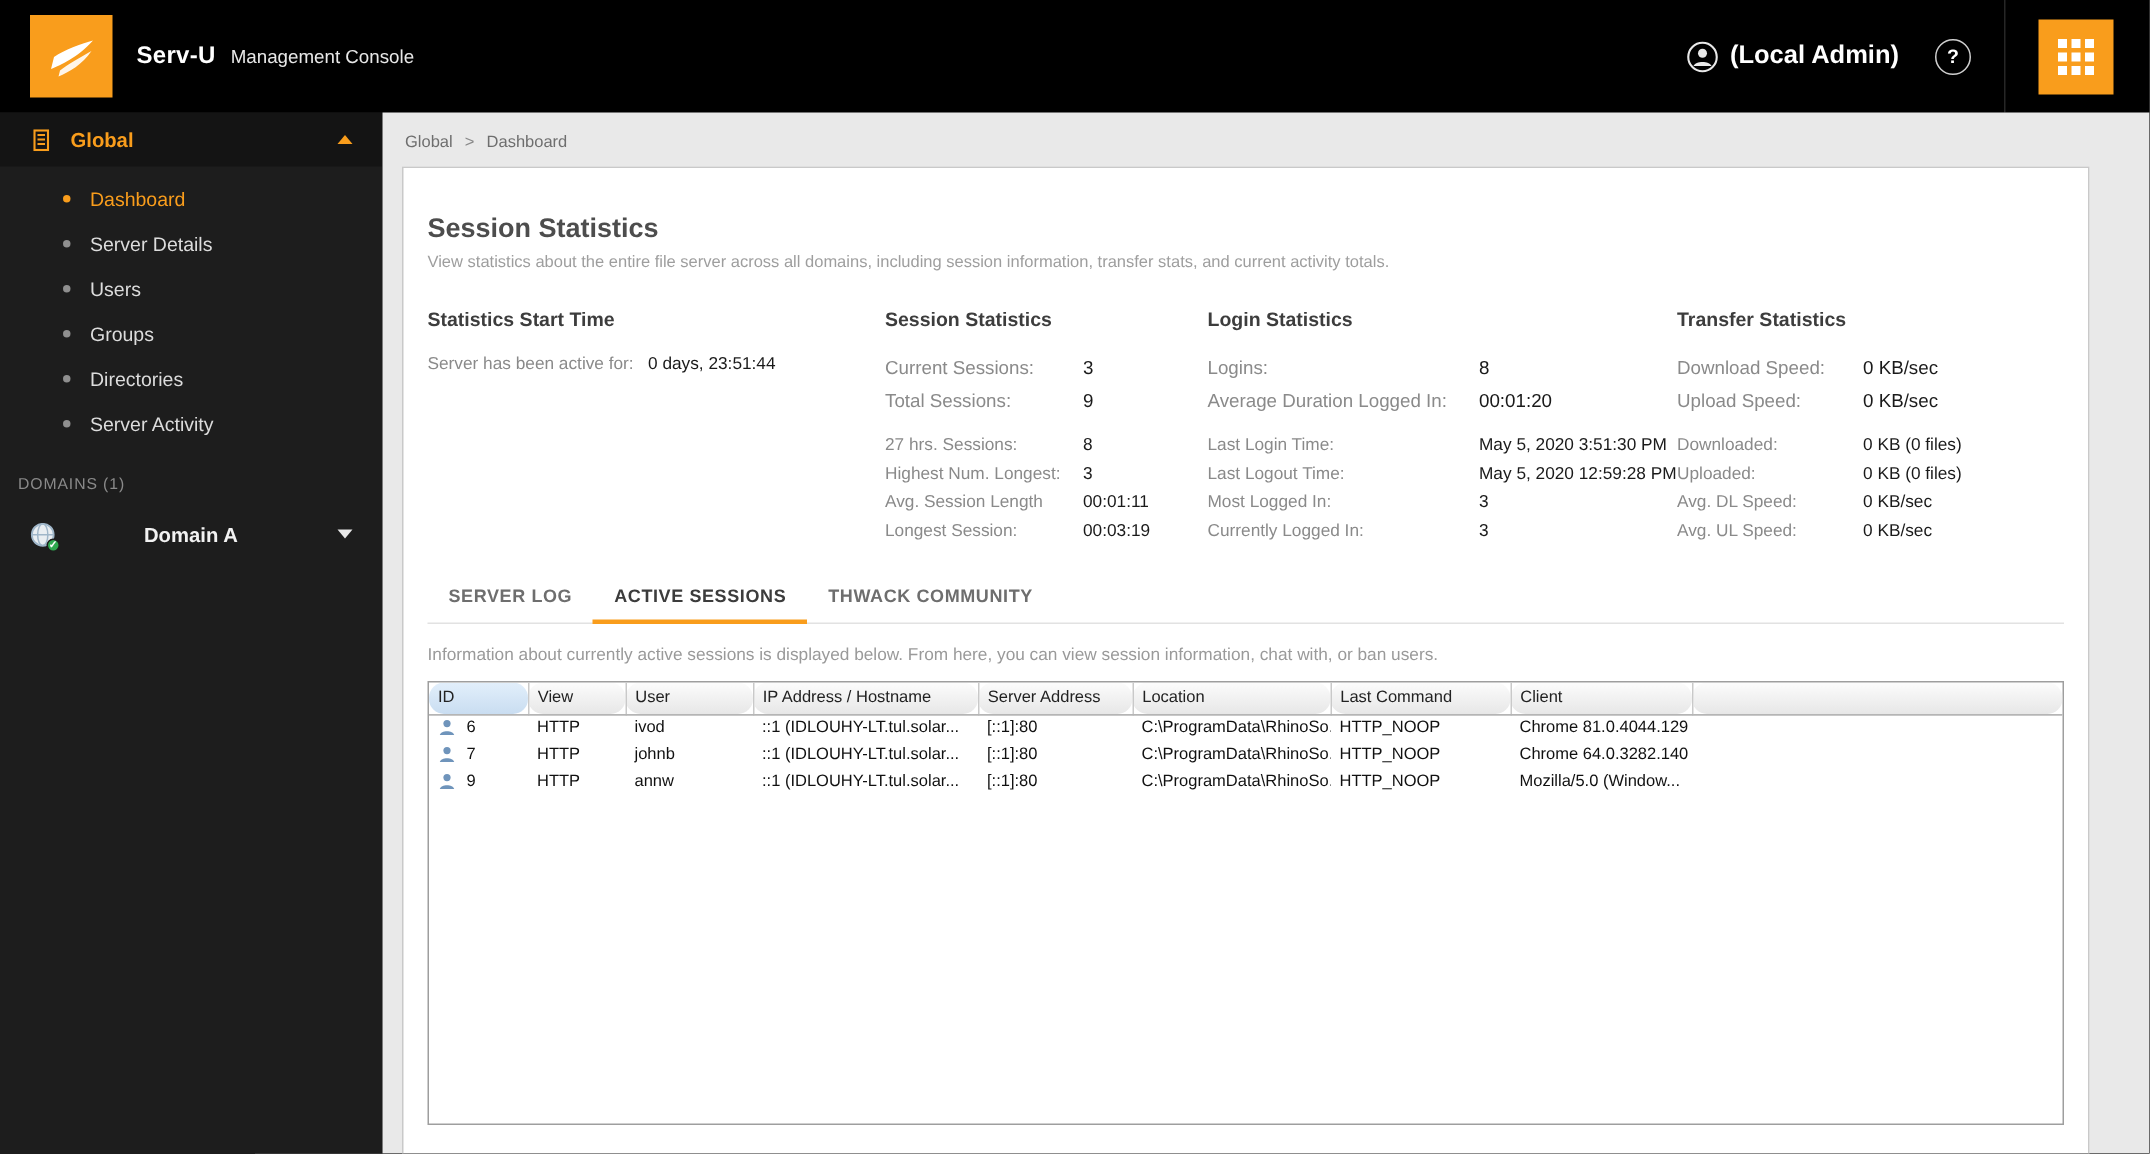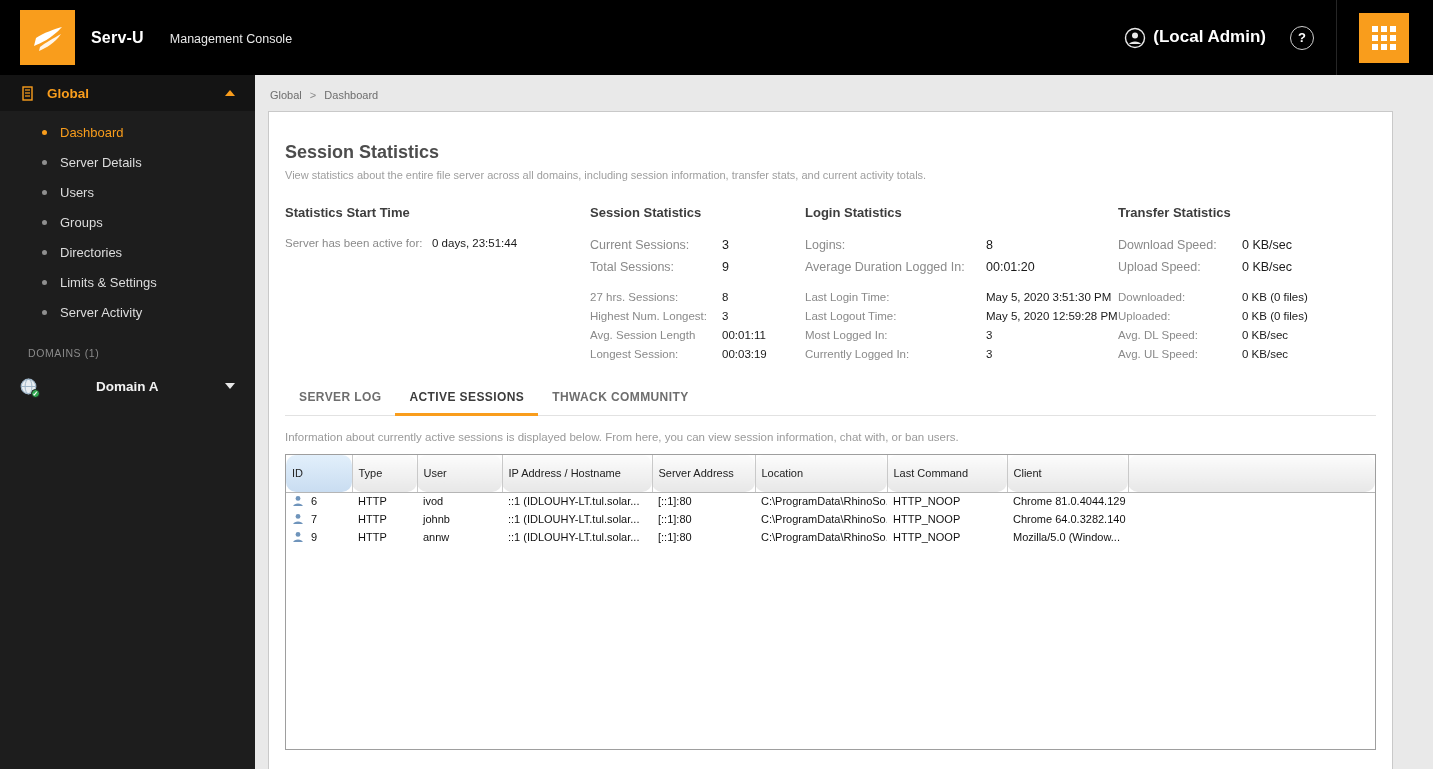--- a/index.html
+++ b/index.html
@@ -3,21 +3,21 @@
 <meta charset="utf-8">
 <style>
   * { margin:0; padding:0; box-sizing:border-box; }
   html,body { width:1433px; height:769px; overflow:hidden; font-family:"Liberation Sans", sans-serif; background:#000; }
 
   .app { width:1433px; height:769px; display:flex; flex-direction:column; }
 
   
   .topbar { height:75px; background:#000; display:flex; align-items:center; flex:0 0 auto; }
   .logo-sq { width:55px; height:55px; margin-left:20px; background:#f99d1c; display:flex; align-items:center; justify-content:center; cursor:pointer; }
-  .brand { margin-left:16px; display:flex; align-items:baseline; gap:26px; color:#fff; }
+  .brand { margin-left:16px; display:flex; align-items:baseline; gap:10px; color:#fff; }
   .brand-name { font-size:16px; font-weight:bold; letter-spacing:.2px; }
   .brand-sub { font-size:12.5px; color:#e8e8e8; }
   .topbar-right { margin-left:auto; display:flex; align-items:center; height:100%; }
   .account { display:flex; align-items:flex-start; gap:7px; color:#fff; font-size:17px; font-weight:bold; cursor:pointer; }
   .help-btn { width:24px; height:24px; border:1px solid #cfcfcf; border-radius:50%; color:#fff; font-size:13px; font-weight:bold; display:flex; align-items:center; justify-content:center; margin:0 22px 0 24px; cursor:pointer; }
   .apps-zone { height:100%; display:flex; align-items:center; padding:0 0 0 14px; border-left:1px solid #262626; }
   .apps-sq { width:50px; height:50px; background:#f99d1c; margin-right:24px; margin-left:8px; display:flex; align-items:center; justify-content:center; cursor:pointer; }
   .grid-icon { display:grid; grid-template-columns:repeat(3,6px); grid-template-rows:repeat(3,6px); gap:3px; }
   .grid-icon span { background:#fff; width:6px; height:6px; }
 
@@ -29,21 +29,21 @@
   .side-header { height:36px; background:#141414; display:flex; align-items:center; padding:0 20px; color:#f99d1c; font-size:13.5px; font-weight:bold; cursor:pointer; }
   .side-header .ico { margin-right:12px; display:flex; }
   .chev { margin-left:auto; width:0; height:0; }
   .chev.up { border-left:5px solid transparent; border-right:5px solid transparent; border-bottom:6px solid #f99d1c; }
   .chev.down { border-left:5px solid transparent; border-right:5px solid transparent; border-top:6px solid #e8e8e8; }
   .side-nav { padding:6px 0 4px; }
   .side-item { height:30px; display:flex; align-items:center; padding-left:42px; font-size:13px; color:#dcdcdc; cursor:pointer; }
   .side-item .dot { width:5px; height:5px; border-radius:50%; background:#8f8f8f; margin-right:13px; }
   .side-item.active { color:#f99d1c; }
   .side-item.active .dot { background:#f99d1c; }
-  .domains-heading { margin:16px 0 10px; padding-left:28px; font-size:10.5px; letter-spacing:.6px; color:#8a8a8a; }
+  .domains-heading { margin:16px 0 10px; padding-left:12px; font-size:10.5px; letter-spacing:.6px; color:#8a8a8a; }
   .side-link { height:32px; display:flex; align-items:center; padding:0 20px; font-size:13.5px; color:#3cb4e7; cursor:pointer; }
   .side-link .ico { margin-right:12px; display:flex; }
   .side-domain { height:34px; display:flex; align-items:center; padding:0 20px; font-size:13.5px; font-weight:bold; color:#f2f2f2; cursor:pointer; margin-top:6px;gap:47px; }
   .side-domain .ico { margin-right:12px; display:flex; position:relative; }
   .check-badge { position:absolute; right:-3px; bottom:-3px; width:9px; height:9px; border-radius:50%; background:#2fa84f; border:1px solid #1d1d1d; display:flex; align-items:center; justify-content:center; color:#fff; font-size:7px; line-height:1; }
 
   
   .main { flex:1; background:#e9e9e9; min-width:0; overflow:hidden; }
   .breadcrumb { padding:14px 0 10px 15px; font-size:11px; color:#6e6e6e; }
   .breadcrumb .crumb-link { cursor:pointer; }
@@ -68,21 +68,21 @@
   .tabs { margin-top:26px; display:flex; border-bottom:1px solid #e2e2e2; }
   .tab { padding:0 14px 9px; font-size:12px; font-weight:bold; letter-spacing:.4px; color:#6e6e6e; cursor:pointer; border-bottom:3px solid transparent; margin-bottom:-1px; }
   .tab.active { color:#3c3c3c; border-bottom-color:#f99d1c; }
 
   .sessions-desc { margin:15px 0 11px; font-size:11.5px; color:#9a9a9a; }
 
   .table-wrap { border:1px solid #9e9e9e; height:296px; background:#fff; overflow:hidden; }
   table { border-collapse:collapse; width:100%; table-layout:fixed; }
   col.c-id{width:66px} col.c-type{width:65px} col.c-user{width:85px} col.c-ip{width:150px}
   col.c-srv{width:103px} col.c-loc{width:132px} col.c-cmd{width:120px} col.c-cli{width:121px} col.c-fill{width:auto}
-  thead th { height:37px; background:linear-gradient(#fcfcfc,#e7e7e7); border-right:1px solid #c9c9c9; border-bottom:1px solid #b5b5b5; font-size:11px; font-weight:normal; color:#222; text-align:left; padding:0 6px; white-space:nowrap; overflow:hidden; cursor:pointer;border-radius:10px; }
+  thead th { height:21px; background:linear-gradient(#fcfcfc,#e7e7e7); border-right:1px solid #c9c9c9; border-bottom:1px solid #b5b5b5; font-size:11px; font-weight:normal; color:#222; text-align:left; padding:0 6px; white-space:nowrap; overflow:hidden; cursor:pointer;border-radius:10px; }
   thead th.sorted { background:linear-gradient(#e2effb,#c9ddf1); }
   thead th.filler { border-right:none; cursor:default; }
   tbody td { height:18px; font-size:11px; color:#111; padding:0 6px; white-space:nowrap; overflow:hidden; cursor:default; }
   tbody tr { cursor:pointer; }
   .id-cell { display:flex; align-items:center; gap:7px; }
 </style>
 </head>
 <body>
 
 <div class="app">
@@ -160,24 +160,20 @@
         <div class="side-item">
           <span class="dot"></span>
           <span>Groups</span>
         </div>
         <div class="side-item">
           <span class="dot"></span>
           <span>Directories</span>
         </div>
         <div class="side-item">
           <span class="dot"></span>
-          <span>Limits &amp; Settings</span>
-        </div>
-        <div class="side-item">
-          <span class="dot"></span>
           <span>Server Activity</span>
         </div>
       </nav>
 
       <div class="domains-heading">DOMAINS (1)</div>
 
 
       <div class="side-domain">
         <span class="ico">
           <svg width="17" height="17" viewBox="0 0 17 17">
@@ -330,21 +326,21 @@
                 <col class="c-ip">
               <col class="c-srv">
                 <col class="c-loc">
                 <col class="c-cmd">
                 <col class="c-cli">
                 <col class="c-fill">
             </colgroup>
             <thead>
               <tr>
                 <th class="sorted">ID</th>
-                <th>Type</th>
+                <th>View</th>
                 <th>User</th>
                 <th>IP Address / Hostname</th>
                 <th>Server Address</th>
                 <th>Location</th>
                 <th>Last Command</th>
                 <th>Client</th>
                 <th class="filler"></th>
               </tr>
             </thead>
             <tbody>

